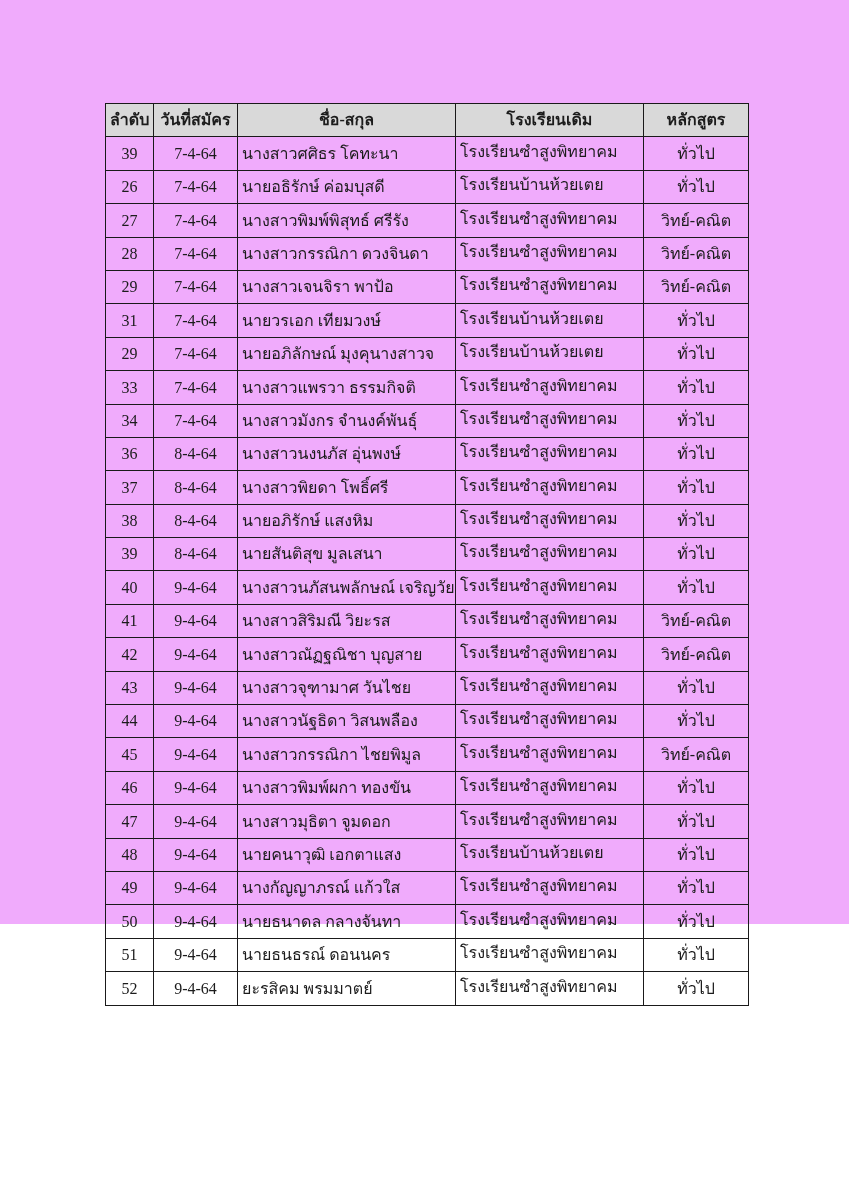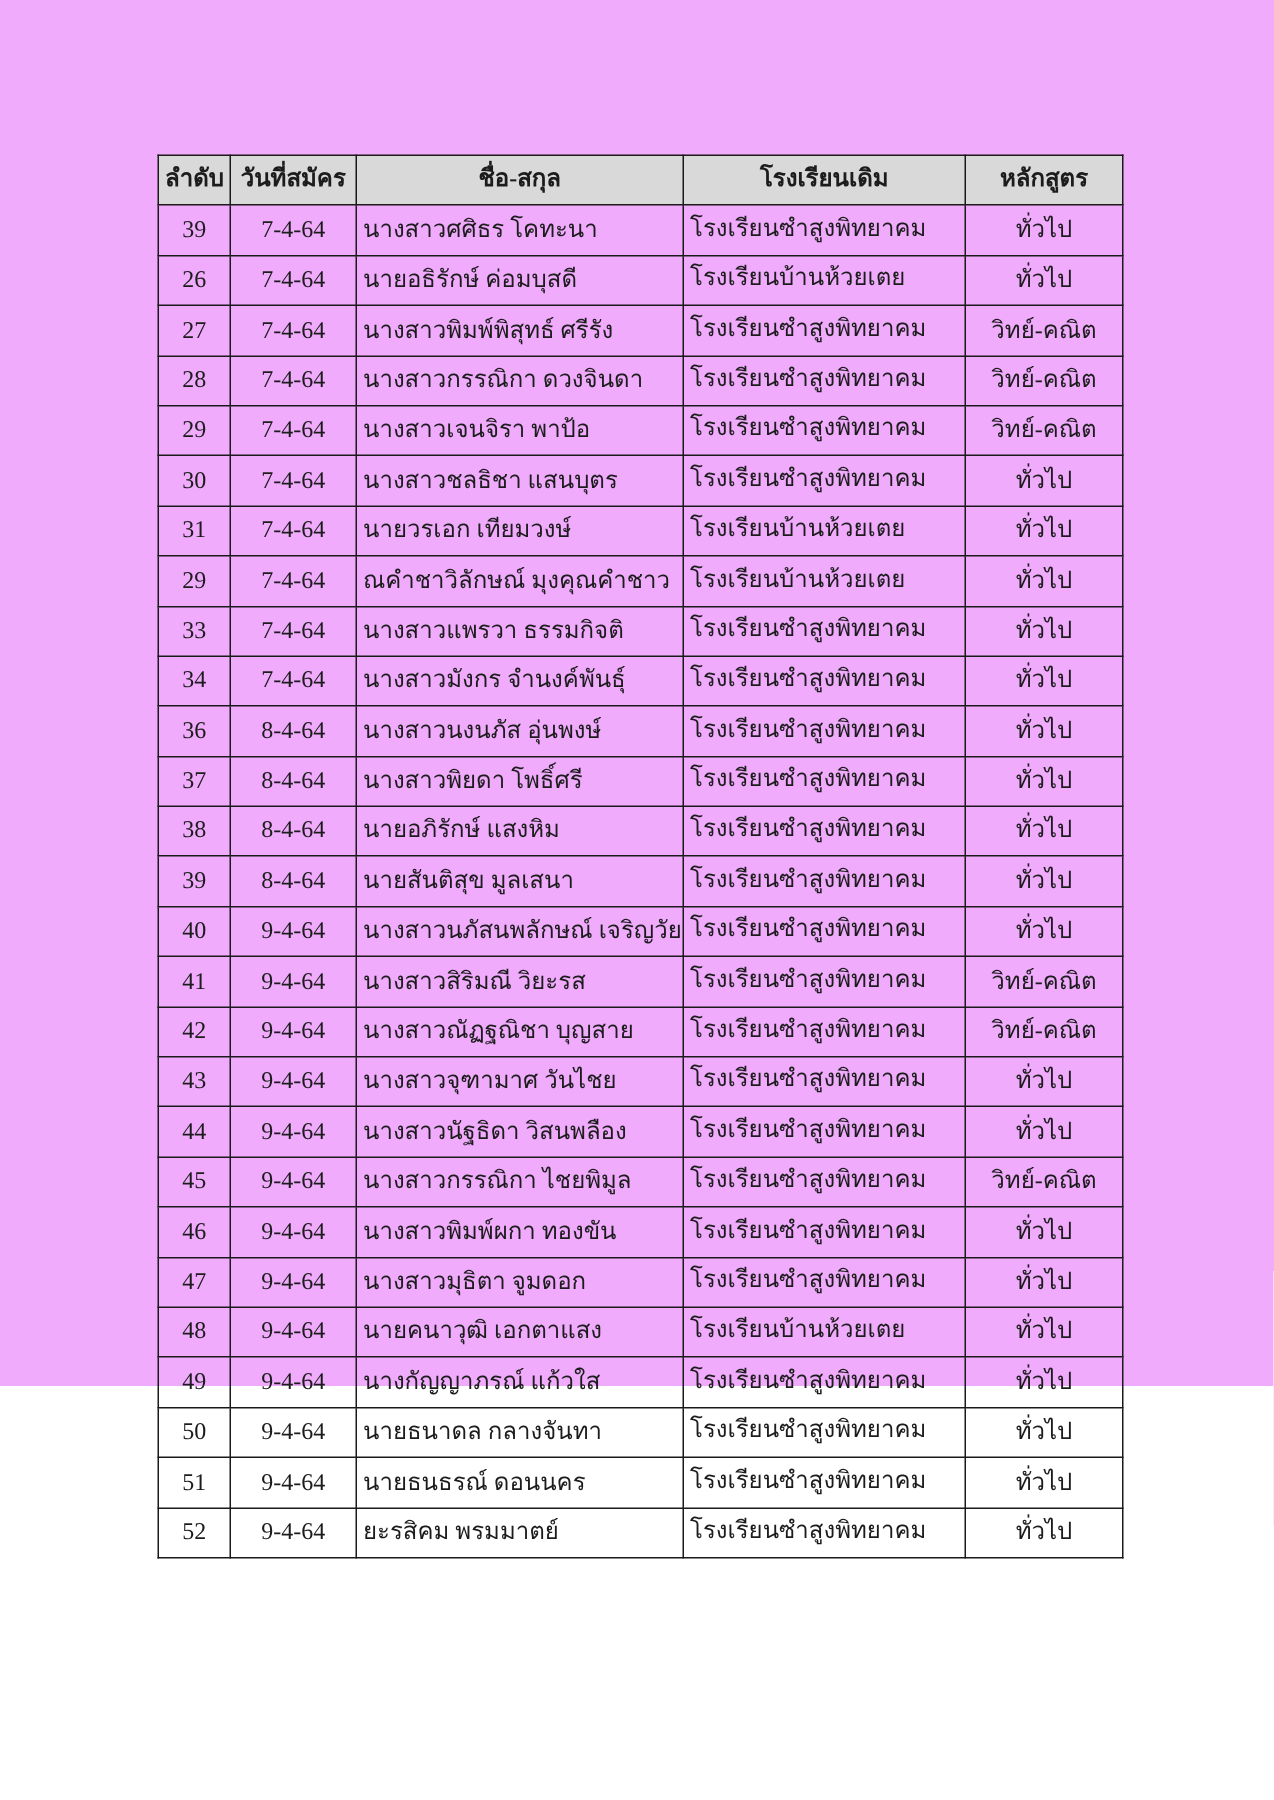--- a/index.html
+++ b/index.html
@@ -105,37 +105,30 @@
           <td class="cell-program">วิทย์-คณิต</td>
         </tr>
         <tr>
           <td class="cell-no">29</td>
           <td class="cell-date">7-4-64</td>
           <td class="cell-name">นางสาวเจนจิรา  พาป้อ</td>
           <td class="cell-school">โรงเรียนซำสูงพิทยาคม</td>
           <td class="cell-program">วิทย์-คณิต</td>
         </tr>
         <tr>
-          <td class="cell-no">30</td>
-          <td class="cell-date">7-4-64</td>
-          <td class="cell-name">นางสาวชลธิชา  แสนบุตร</td>
-          <td class="cell-school">โรงเรียนซำสูงพิทยาคม</td>
-          <td class="cell-program">ทั่วไป</td>
-        </tr>
-        <tr>
           <td class="cell-no">31</td>
           <td class="cell-date">7-4-64</td>
           <td class="cell-name">นายวรเอก  เทียมวงษ์</td>
           <td class="cell-school">โรงเรียนบ้านห้วยเตย</td>
           <td class="cell-program">ทั่วไป</td>
         </tr>
         <tr>
           <td class="cell-no">29</td>
           <td class="cell-date">7-4-64</td>
-          <td class="cell-name">ณคำชาวิลักษณ์  มุงคุณคำชาว</td>
+          <td class="cell-name">นายอภิลักษณ์  มุงคุนางสาวจ</td>
           <td class="cell-school">โรงเรียนบ้านห้วยเตย</td>
           <td class="cell-program">ทั่วไป</td>
         </tr>
         <tr>
           <td class="cell-no">33</td>
           <td class="cell-date">7-4-64</td>
           <td class="cell-name">นางสาวแพรวา  ธรรมกิจติ</td>
           <td class="cell-school">โรงเรียนซำสูงพิทยาคม</td>
           <td class="cell-program">ทั่วไป</td>
         </tr>

